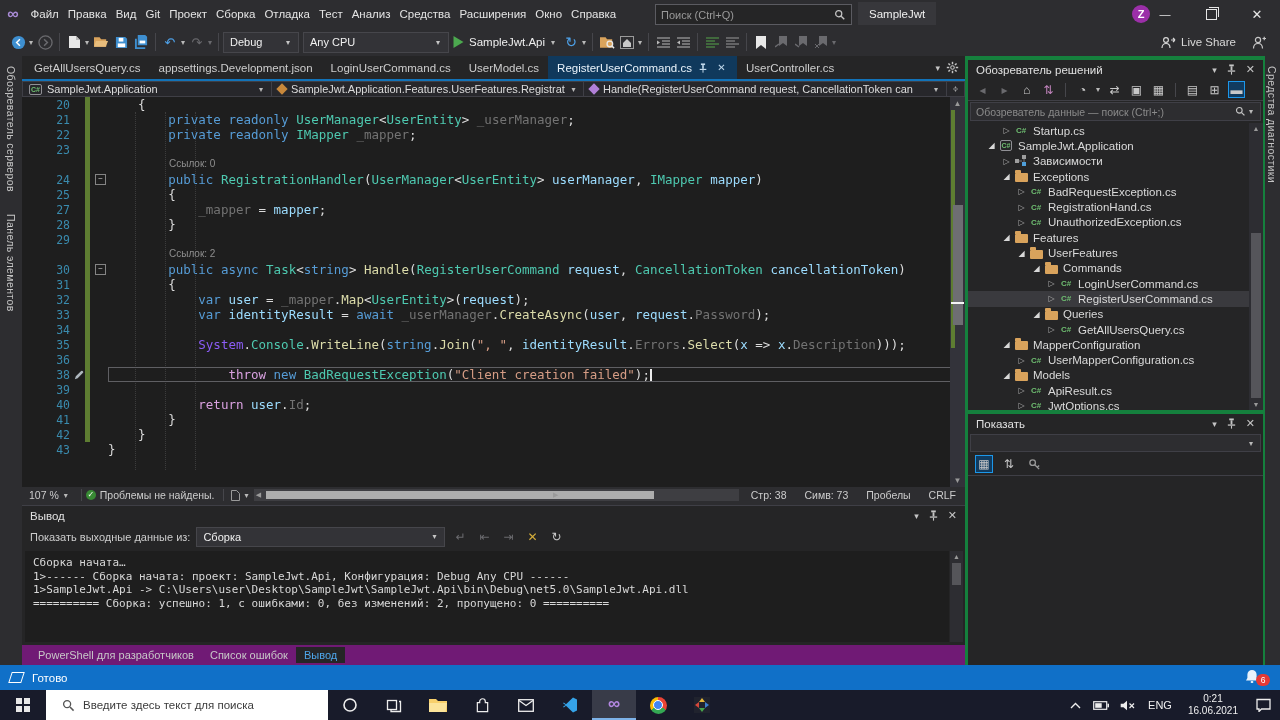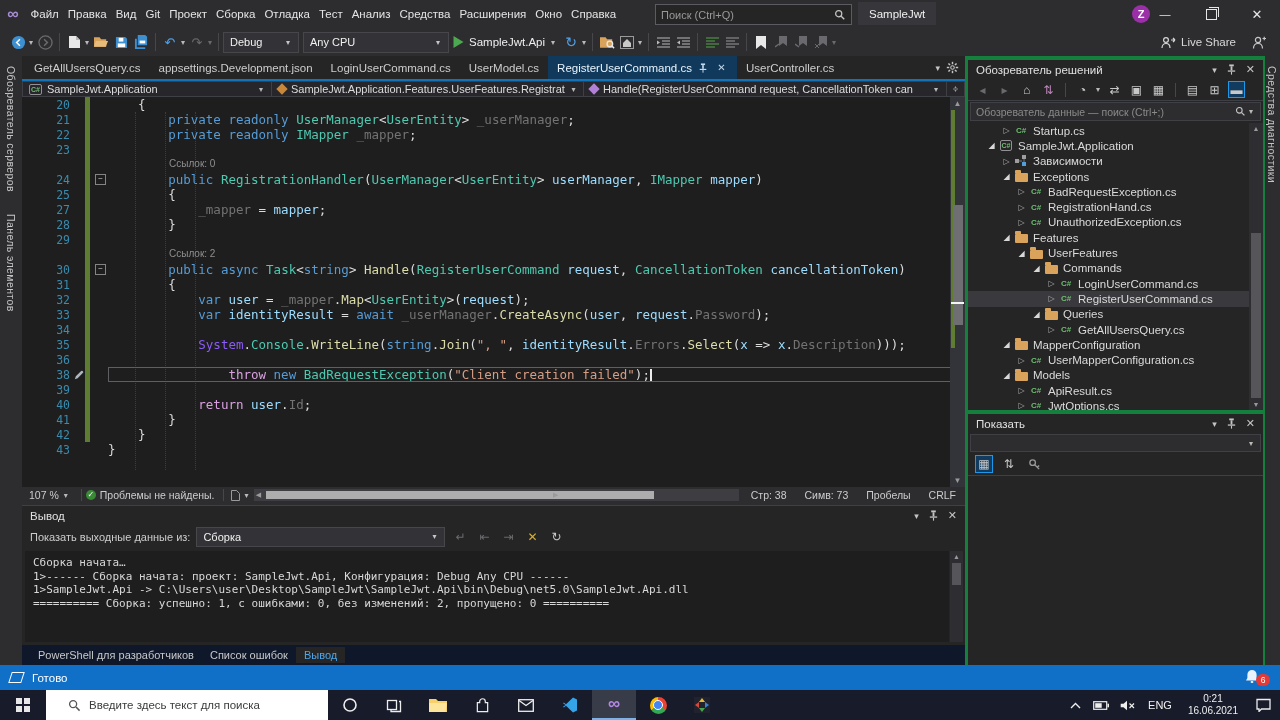--- a/index.html
+++ b/index.html
@@ -103,21 +103,21 @@
   #outtools{height:23px;display:flex;align-items:center;padding:0 8px;gap:6px;font-size:11px;color:#CCCCCC;}
   #outcombo{width:235px;height:18px;}
   #outtools .tbi{width:16px;height:16px;font-size:12px;}
   #outbody{position:absolute;left:3px;right:16px;top:45px;bottom:3px;background:#1E1E1E;
            font:11px "DejaVu Sans Mono",monospace;color:#D8D8D8;padding:5px 8px;line-height:13.5px;white-space:pre;overflow:hidden;}
   #outscroll{position:absolute;right:2px;top:45px;bottom:3px;width:13px;background:#2D2D32;}
   #outscroll .arr{height:11px;font-size:7px;color:#999;display:flex;align-items:center;justify-content:center;}
   #outscroll .othumb{position:absolute;left:2px;top:12px;width:9px;height:22px;background:#55555A;}
 
   
-  #paneltabs{top:645px;left:22px;width:943px;height:20px;background:#0f172a;display:flex;align-items:center;padding-left:8px;box-sizing:border-box;}
+  #paneltabs{top:645px;left:22px;width:943px;height:20px;background:#701a75;display:flex;align-items:center;padding-left:8px;box-sizing:border-box;}
   .ptab{padding:2px 8px;font-size:11px;color:#C8C8C8;}
   .ptab.active{color:#4EA6EA;background:#252526;}
 
   
   #statusbar{top:665px;left:0;width:1280px;height:25px;background:#1070C8;display:flex;align-items:center;color:#fff;font-size:11.5px;}
   #sb-icon{width:11px;height:9px;border:1px solid #fff;transform:skewX(-18deg);margin:0 9px 0 10px;}
   #sb-bell{position:absolute;right:18px;top:3px;width:20px;height:18px;}
   #sb-badge{position:absolute;right:10px;top:9px;min-width:12px;height:12px;border-radius:7px;background:#E53935;
             color:#fff;font-size:8.5px;line-height:12px;text-align:center;padding:0 1px;}
 
@@ -149,21 +149,21 @@
   #propcombo{height:16px;margin:1px 2px;background:#2D2D30;border:1px solid #3F3F46;display:flex;align-items:center;
              justify-content:flex-end;padding:0 5px;color:#C5C5C5;}
   #proptools{height:22px;display:flex;align-items:center;gap:5px;padding:0 6px;border-bottom:1px solid #3F3F46;}
   #proptools .tbi{width:18px;height:18px;font-size:12px;}
 
   
   #taskbar{top:690px;left:0;width:1280px;height:30px;background:#181B2A;display:flex;align-items:stretch;}
   #startbtn{width:46px;display:flex;align-items:center;justify-content:center;}
   .winflag{display:grid;grid-template-columns:6px 6px;grid-template-rows:6px 6px;gap:1.5px;}
   .winflag span{background:#E8E8E8;}
-  #tsearch{width:282px;background:#FFFFFF;display:flex;align-items:center;gap:8px;padding:0 22px;box-sizing:border-box;
+  #tsearch{width:282px;background:#FFFFFF;display:flex;align-items:center;gap:8px;padding:0 16px;box-sizing:border-box;
            font-size:11.5px;color:#3C3C3C;}
   .tapp{width:44px;display:flex;align-items:center;justify-content:center;position:relative;}
   .tapp.activeapp{background:rgba(255,255,255,.14);border-bottom:2px solid #7DB2E8;box-sizing:border-box;}
   .chrome{width:17px;height:17px;border-radius:50%;background:conic-gradient(#EA4335 0 120deg,#34A853 120deg 240deg,#FBBC05 240deg 360deg);
           display:flex;align-items:center;justify-content:center;}
   .chrome i{width:8px;height:8px;border-radius:50%;background:#4285F4;border:1.5px solid #fff;}
   #tray{margin-left:auto;display:flex;align-items:center;gap:0;}
   .trayic{width:26px;display:flex;align-items:center;justify-content:center;color:#E8E8E8;}
   #lang{font-size:11px;color:#F0F0F0;padding:0 8px;}
   #clock{font-size:10px;color:#F0F0F0;text-align:center;line-height:12px;padding:0 8px;}

